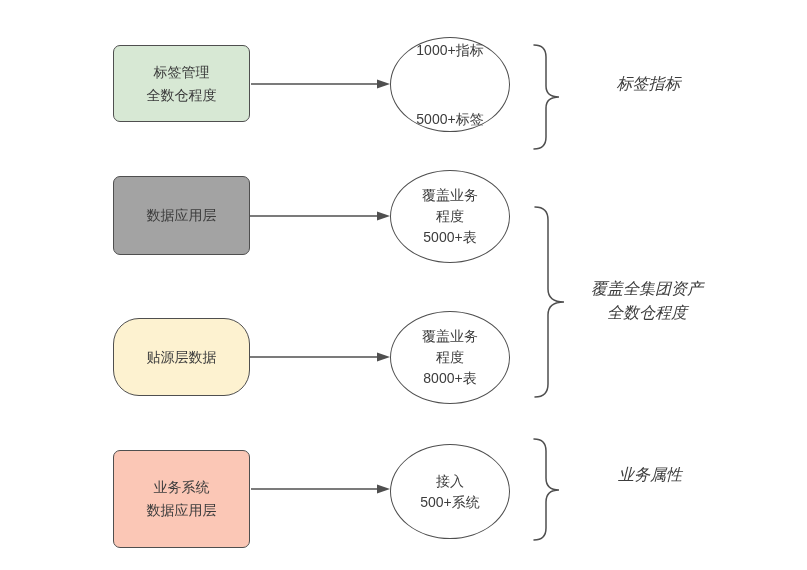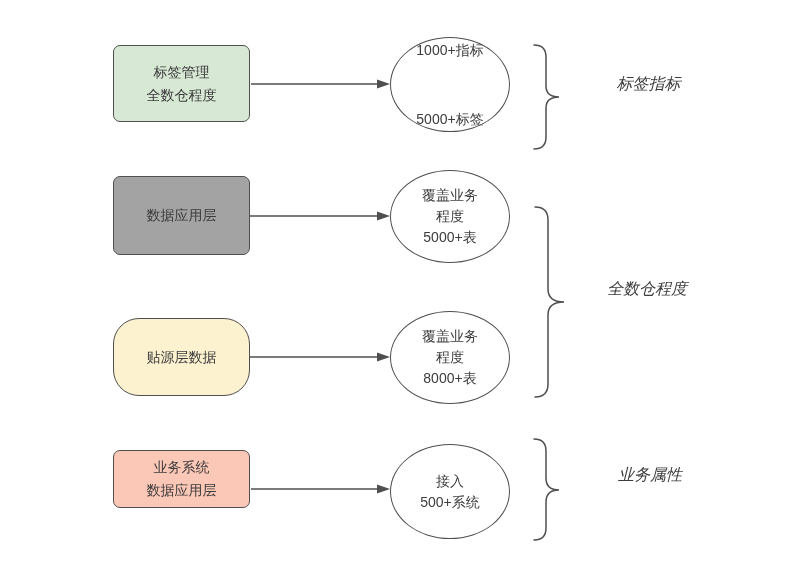--- a/index.html
+++ b/index.html
@@ -32,21 +32,21 @@
     flex-direction: column;
     align-items: center;
     justify-content: center;
     font-size: 14px;
     line-height: 23px;
     text-align: center;
   }
   .b0 { top: 45px;  height: 77px; }
   .b1 { top: 176px; height: 79px; }
   .b2 { top: 318px; height: 78px; border-radius: 26px; }
-  .b3 { top: 450px; height: 58px; }
+  .b3 { top: 450px; height: 98px; }
   .ellipse {
     position: absolute;
     left: 390px;
     width: 120px;
     box-sizing: border-box;
     border: 1.5px solid #4f4f4f;
     border-radius: 50%;
     background: #ffffff;
     display: flex;
     flex-direction: column;
@@ -133,19 +133,20 @@
   </div>
   <div class="ellipse e3" style="background-color: rgb(255, 255, 255);">
     <div>接入</div>
     <div>500+系统</div>
   </div>
 
   <div class="annotation a0">
     <div>标签指标</div>
   </div>
   <div class="annotation a1">
+    <div>覆盖全集团资产</div>
     <div>全数仓程度</div>
   </div>
   <div class="annotation a2">
     <div>业务属性</div>
   </div>
 
 </div>
 
 </body></html>

